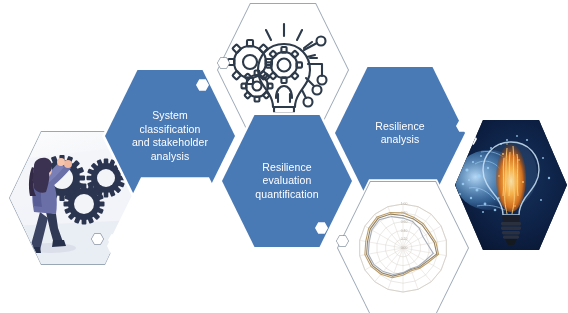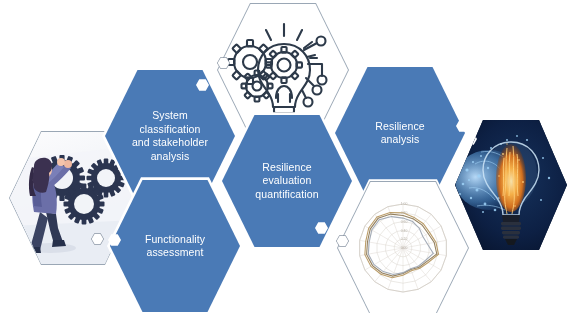--- a/index.html
+++ b/index.html
@@ -192,24 +192,20 @@
   <div class="hex-gap" style="left:102px;top:65px;width:136px;height:142px;"></div>
   <div class="hex hex-blue" style="left:105px;top:68px;width:130px;height:136px;">
     <div class="hex-label">System
 classification
 and stakeholder
 analysis</div>
   </div>
   <div class="badge" style="left:196px;top:79px;"></div>
 
   <div class="hex-gap" style="left:107px;top:175px;width:136px;height:142px;"></div>
-  <div class="hex hex-blue" style="left:110px;top:178px;width:130px;height:136px;">
-    <div class="hex-label">Functionality
-assessment</div>
-  </div>
   <div class="badge" style="left:108px;top:234px;"></div>
 
   <div class="hex-gap" style="left:215px;top:-1px;width:136px;height:142px;"></div>
   <div class="hex-ring" style="left:217px;top:1px;width:132px;height:138px;"></div>
   <div class="hex hex-white" style="left:218px;top:2px;width:130px;height:136px;">
     <svg class="fill" viewBox="0 0 130 136">
       <g fill="none" stroke="#2d3a4a" stroke-width="2.1" stroke-linecap="round" stroke-linejoin="round">
 
         <line x1="66" y1="22" x2="66" y2="34"></line>
         <line x1="48" y1="28" x2="53" y2="38"></line>

